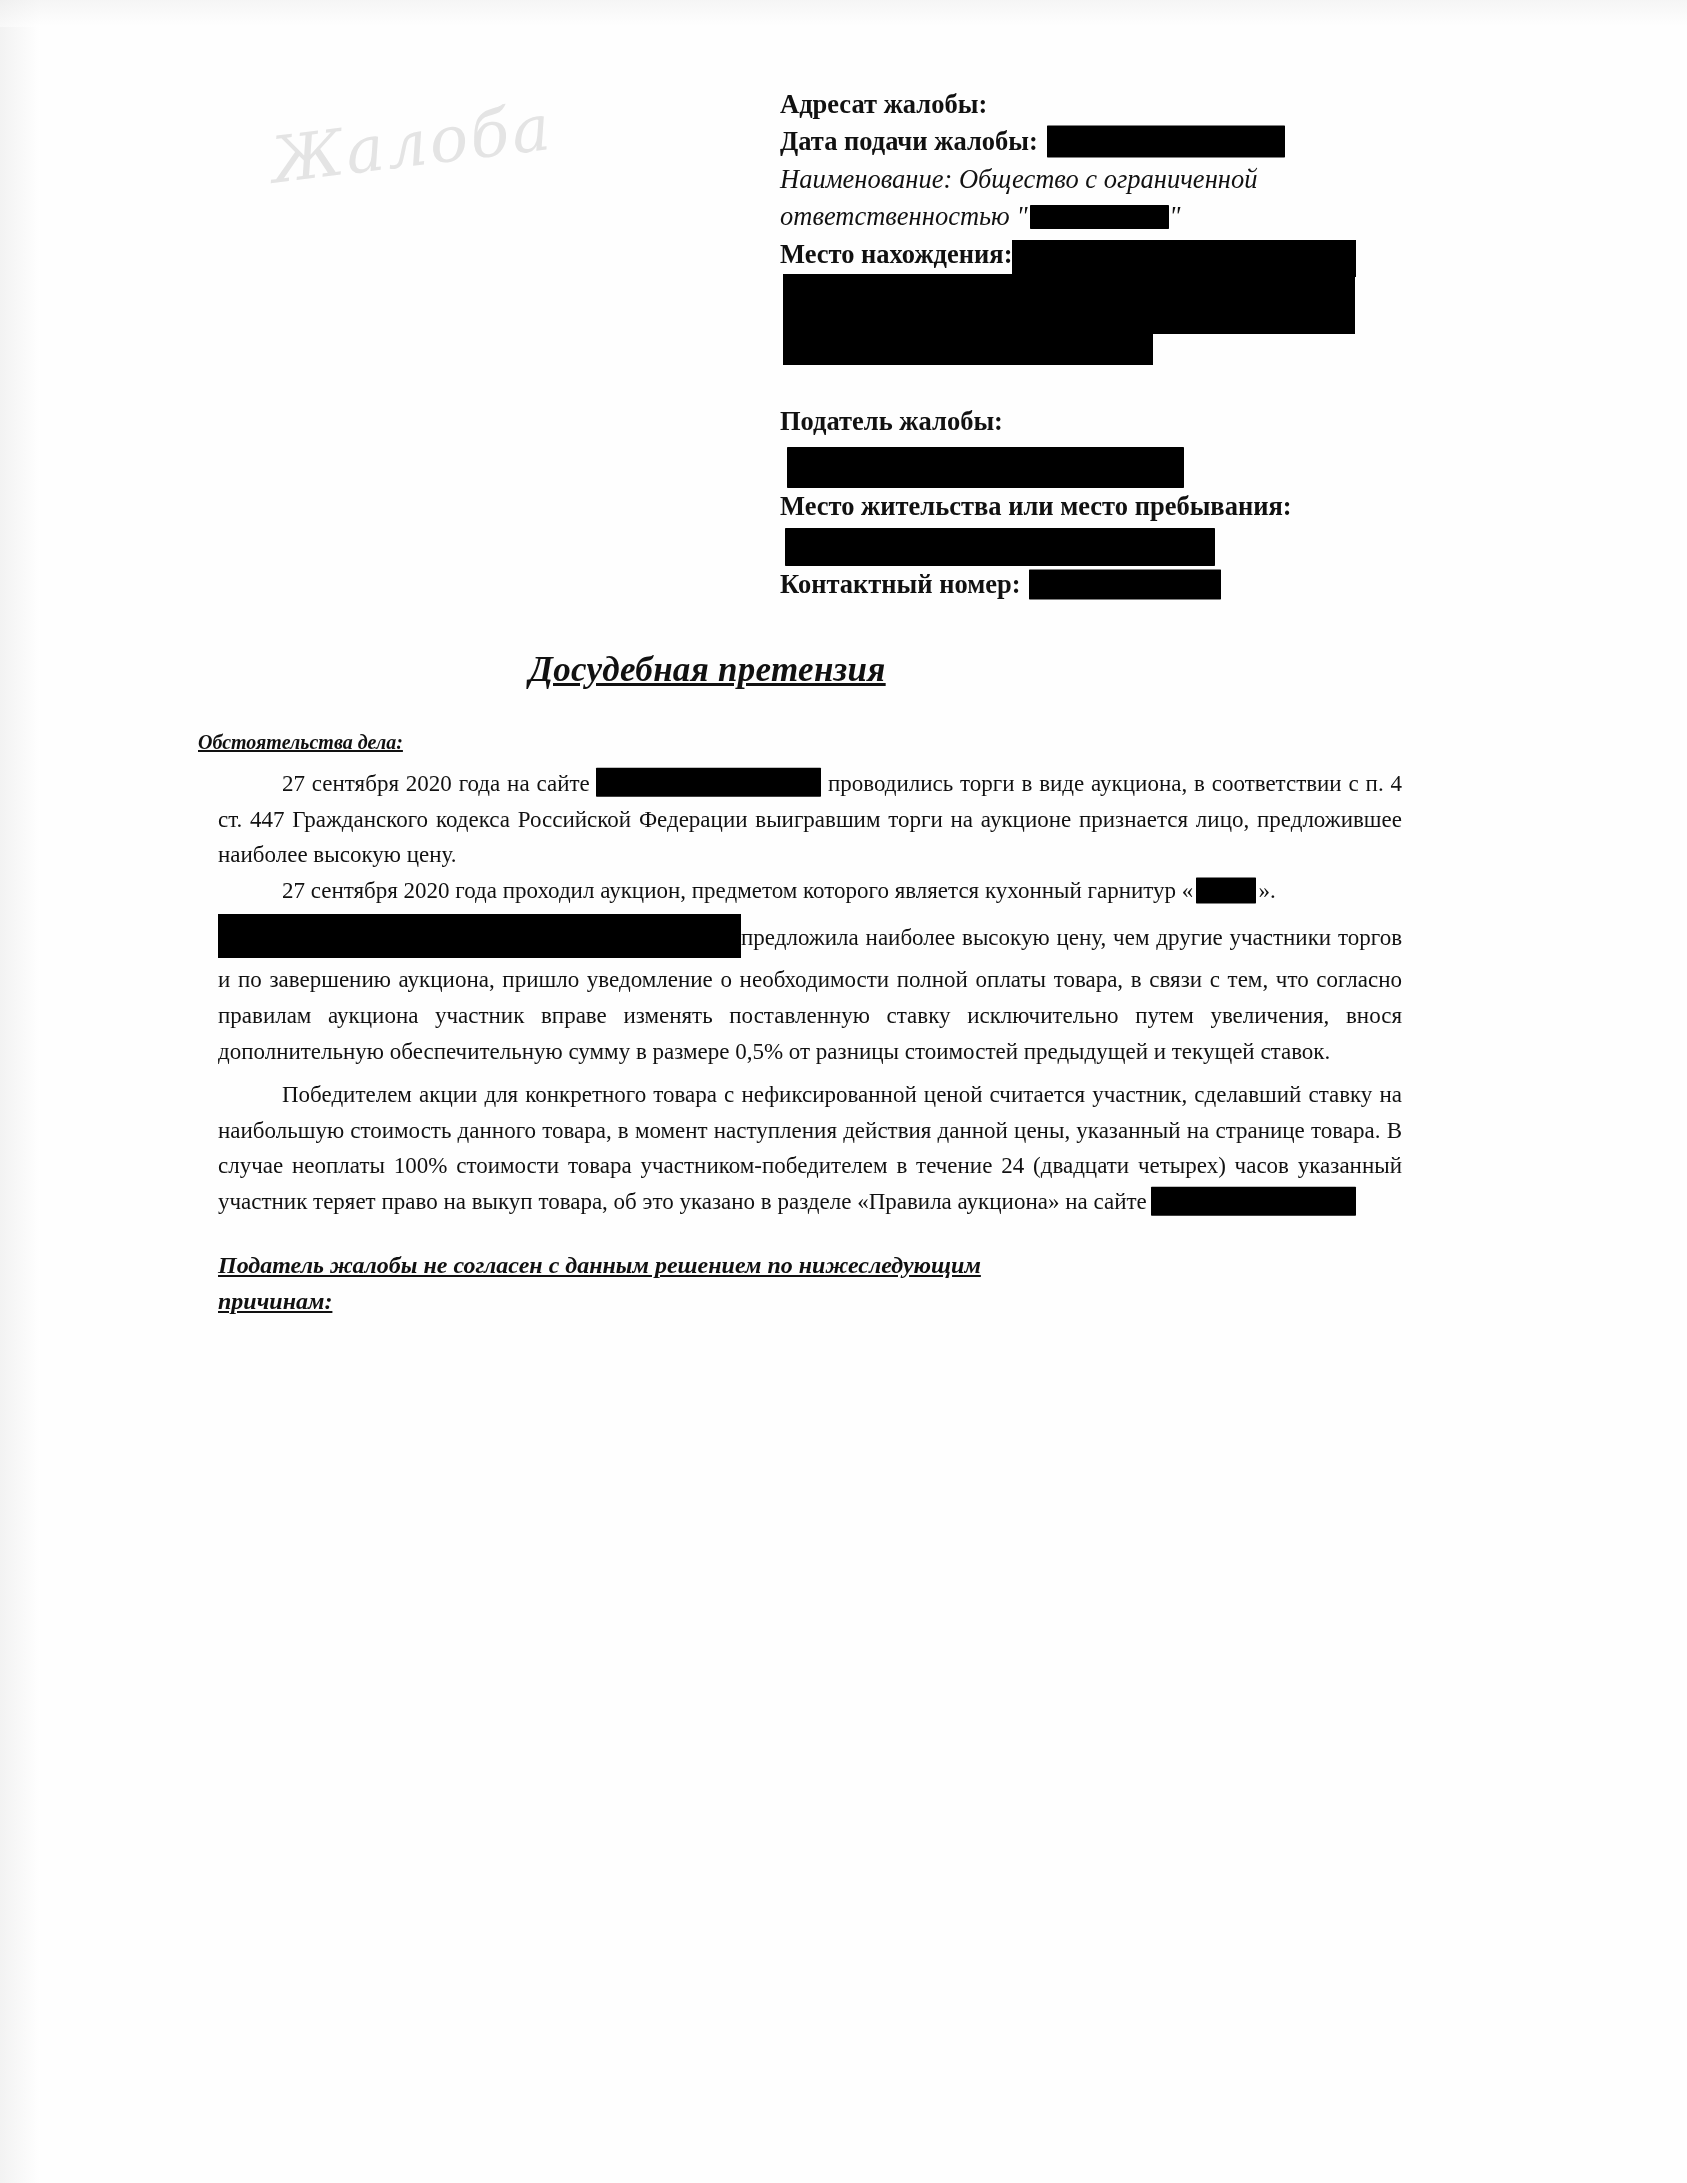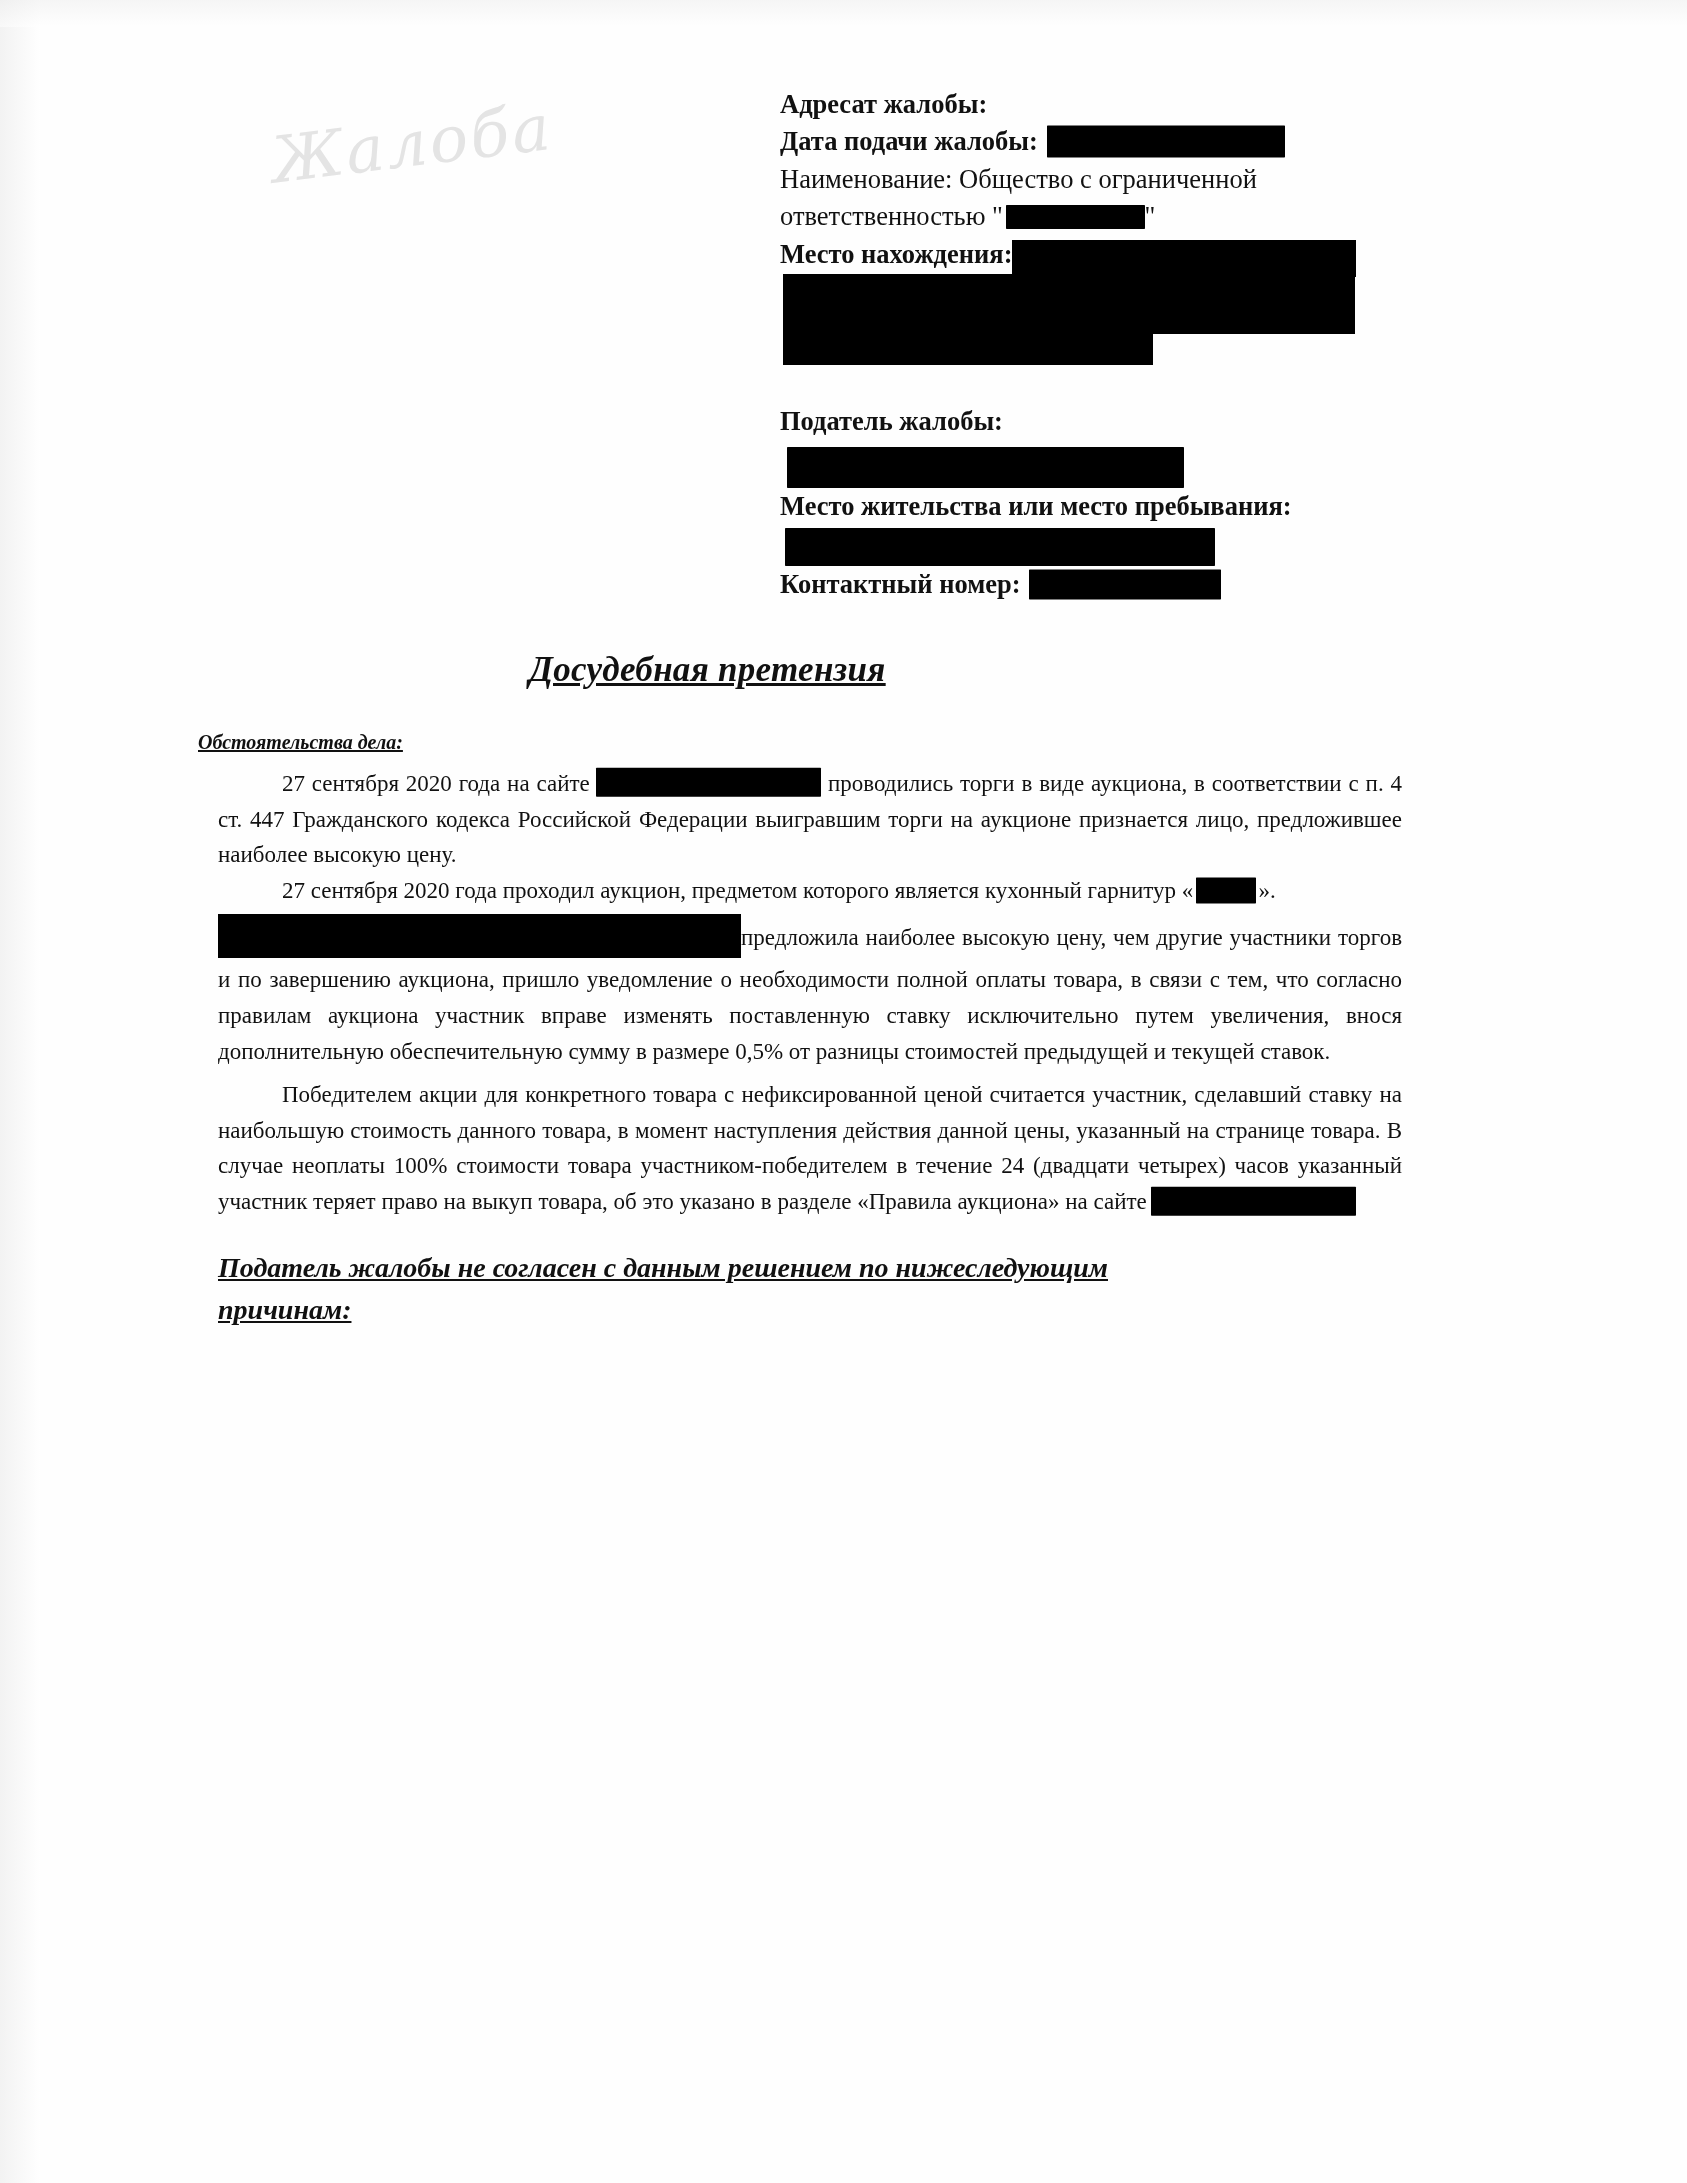--- a/index.html
+++ b/index.html
@@ -73,21 +73,21 @@
     width: 741px;
     padding-top: 63px;
     font-size: 26.5px;
     line-height: 1.42;
   }
   .hdr .row {
     position: relative;
     white-space: nowrap;
   }
   .b { font-weight: bold; }
-  .reg { font-weight: normal; }
+  .reg { font-weight: normal; font-style: italic; }
 
   .redact {
     display: inline-block;
     background: #000000;
     vertical-align: middle;
     border-radius: 0.7px;
   }
   .redact-block {
     display: block;
     background: #000000;
@@ -165,21 +165,21 @@
     display: inline-block;
     width: 516px;
     height: 41px;
     background: #000;
     vertical-align: middle;
     transform: translateY(-4px);
   }
 
   .closing {
     margin-top: 26.5px;
-    font-size: 28px;
+    font-size: 24px;
     font-weight: bold;
     font-style: italic;
     text-decoration: underline;
     line-height: 1.5;
     width: 1184px;
     margin-left: 20px;
     text-align: left;
   }
   .closing .ln2 { display: block; }
 </style>

